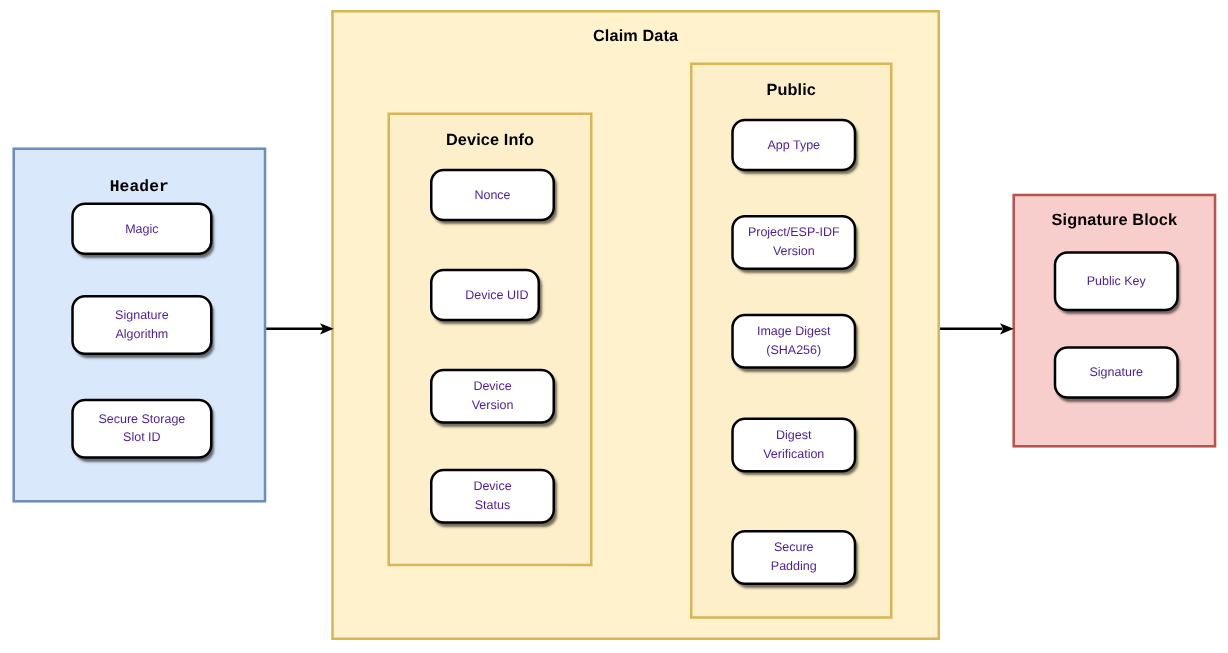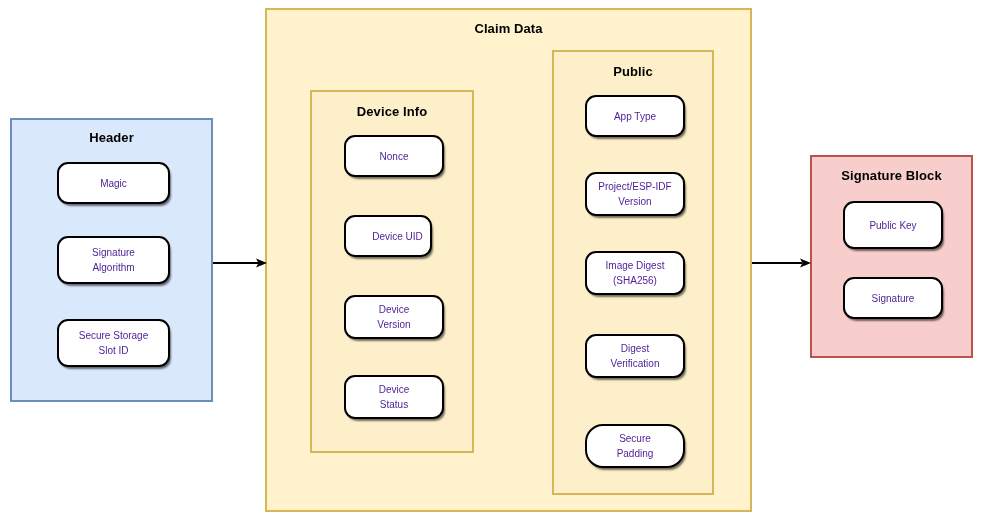--- a/index.html
+++ b/index.html
@@ -85,21 +85,21 @@
     display: block;
   }
   .arrow svg { display: block; overflow: visible; }
 </style>
 </head>
 <body>
 
 <div class="canvas">
 
   <div class="group group-header" style="left:10px; top:118px; width:203px; height:284px;">
-    <div class="group-title" style="top:10px;">Header</div>
+    <div class="group-title" style="top:22px;font-family:Liberation Mono, monospace;">Header</div>
 
     <div class="node" style="left:45px; top:42px; width:113px; height:42px;">Magic</div>
 
     <div class="node" style="left:45px; top:116px; width:113px; height:48px;">Signature
 Algorithm</div>
 
     <div class="node" style="left:45px; top:199px; width:113px; height:48px;">Secure Storage
 Slot ID</div>
   </div>
 
@@ -127,21 +127,21 @@
 
       <div class="node" style="left:31px; top:120px; width:100px; height:44px;">Project/ESP-IDF
 Version</div>
 
       <div class="node" style="left:31px; top:199px; width:100px; height:44px;">Image Digest
 (SHA256)</div>
 
       <div class="node" style="left:31px; top:282px; width:100px; height:44px;">Digest
 Verification</div>
 
-      <div class="node" style="left:31px; top:372px; width:100px; height:44px;border-radius:18px;">Secure
+      <div class="node" style="left:31px; top:372px; width:100px; height:44px;">Secure
 Padding</div>
     </div>
   </div>
 
   <div class="group group-signature" style="left:810px; top:155px; width:163px; height:203px;">
     <div class="group-title" style="top:11px;">Signature Block</div>
 
     <div class="node" style="left:31px; top:44px; width:100px; height:48px;">Public Key</div>
 
     <div class="node" style="left:31px; top:120px; width:100px; height:42px;">Signature</div>

